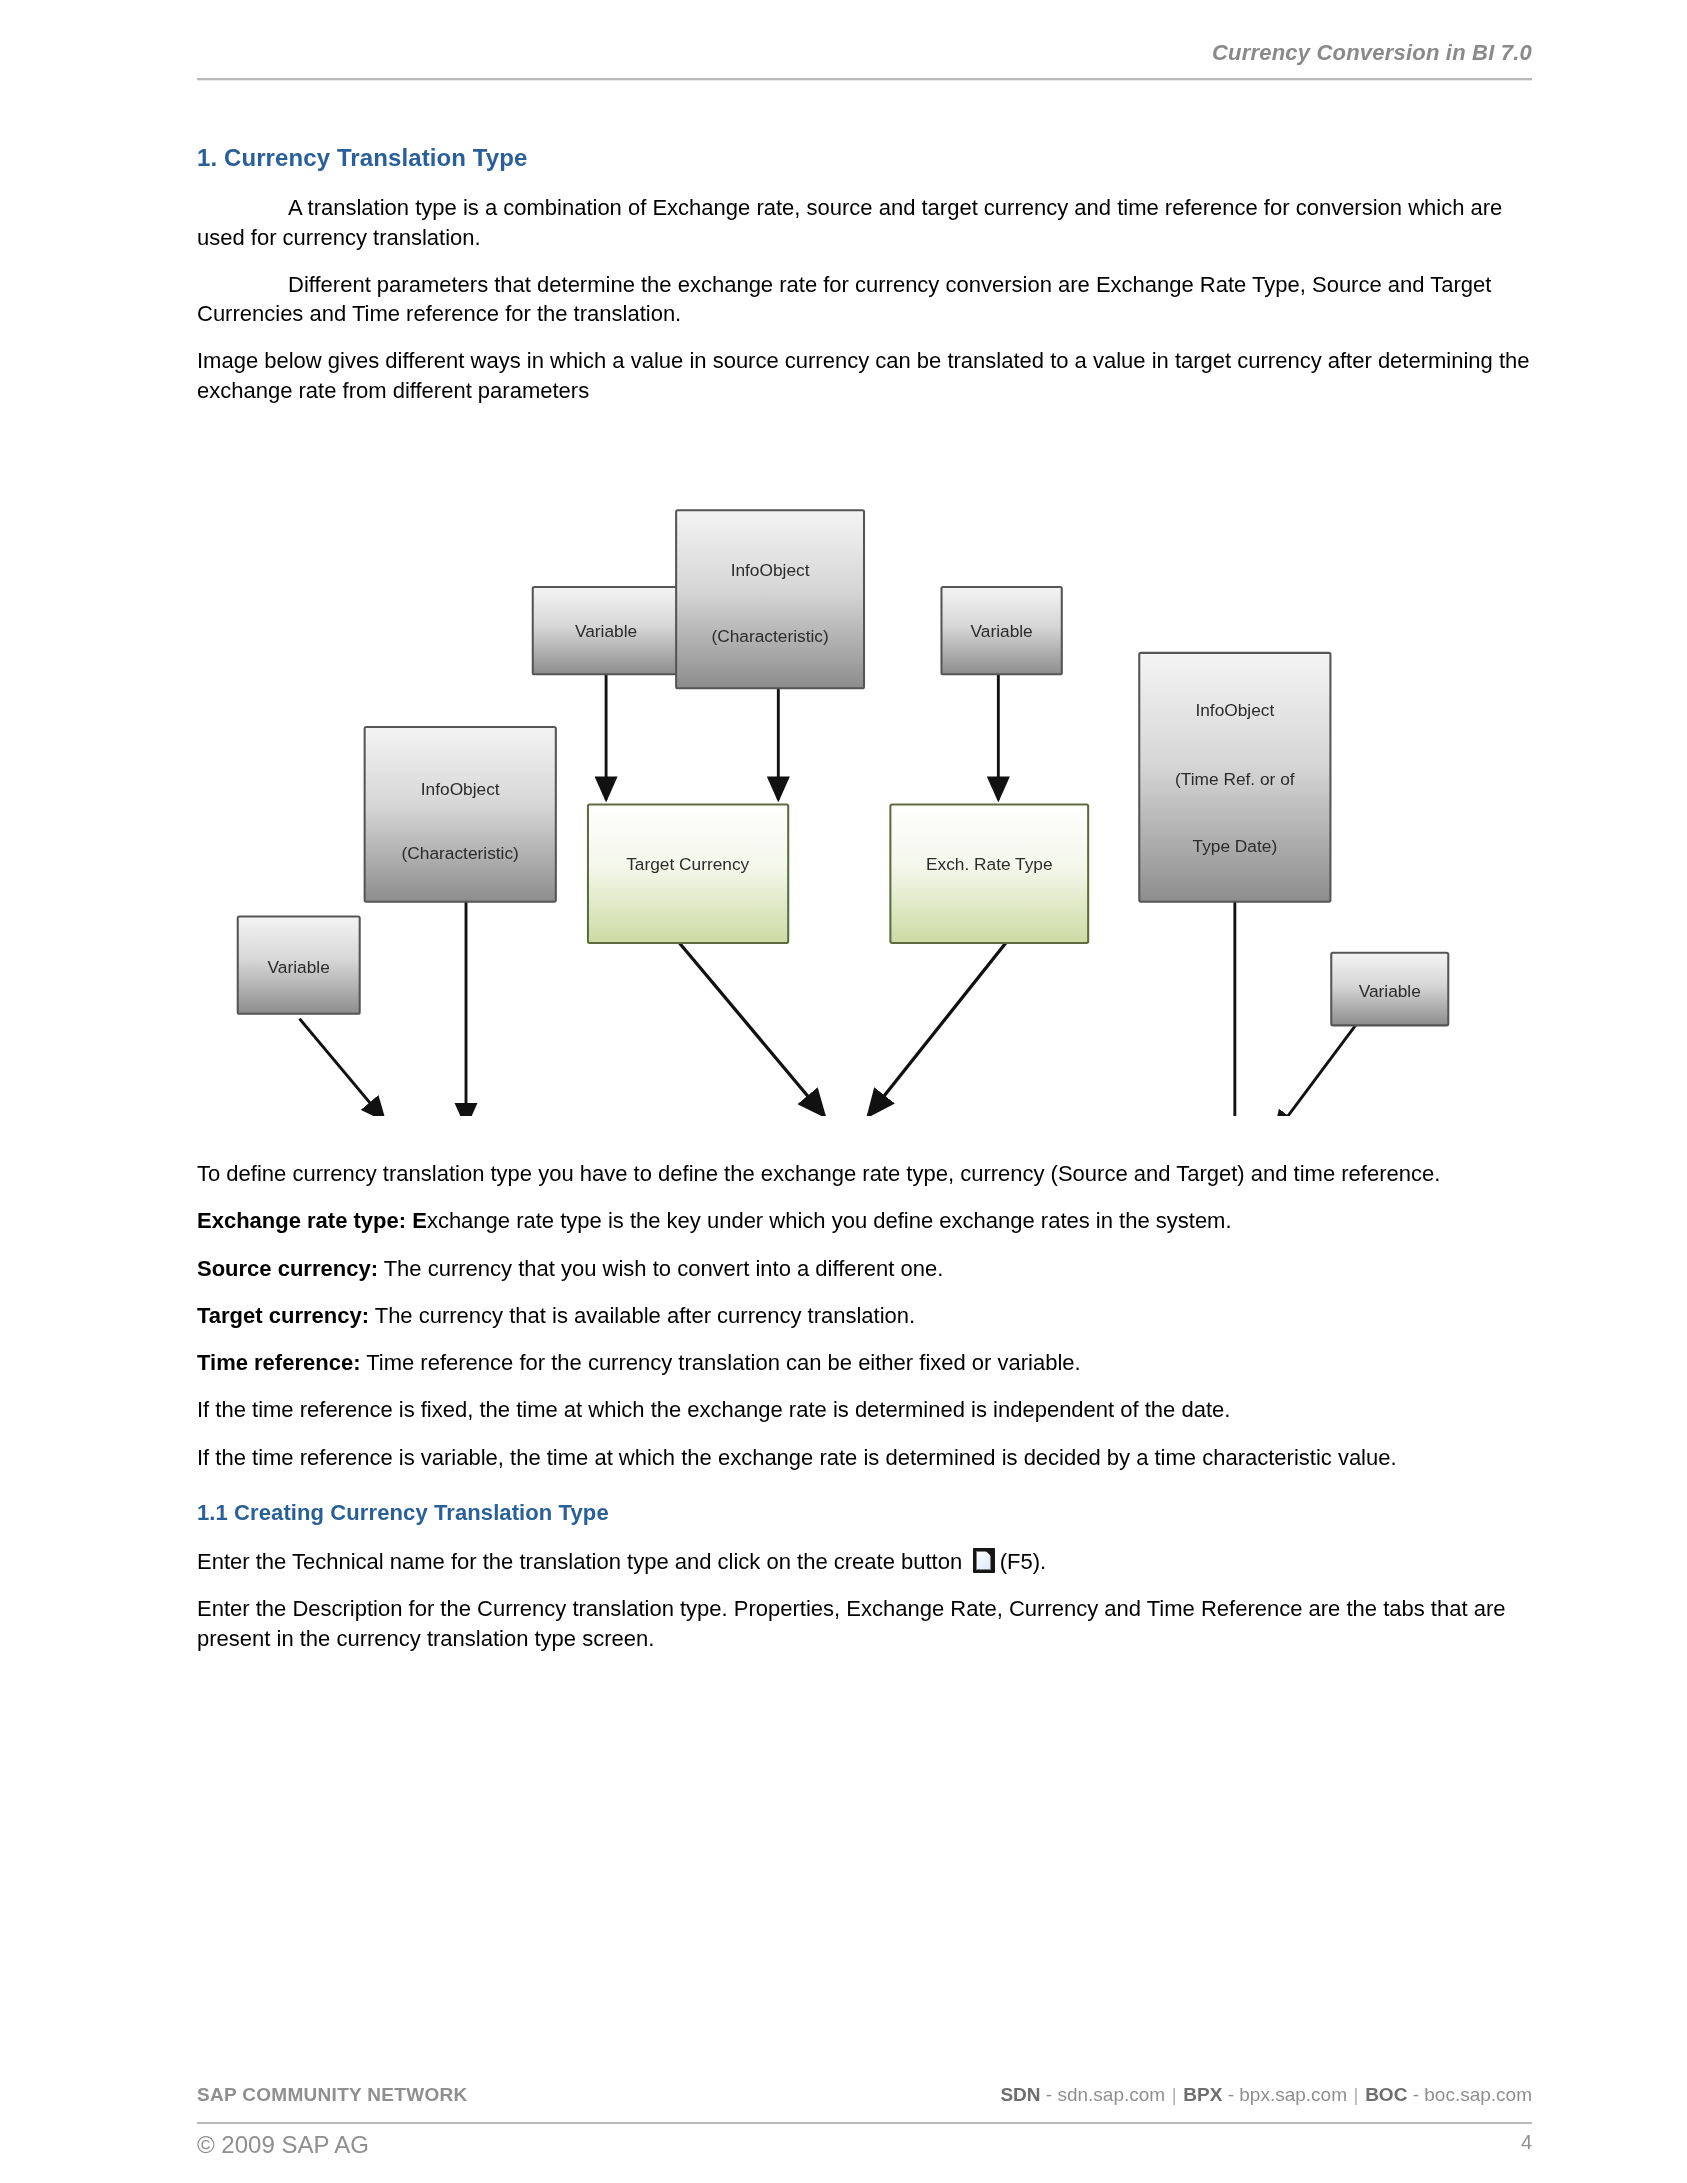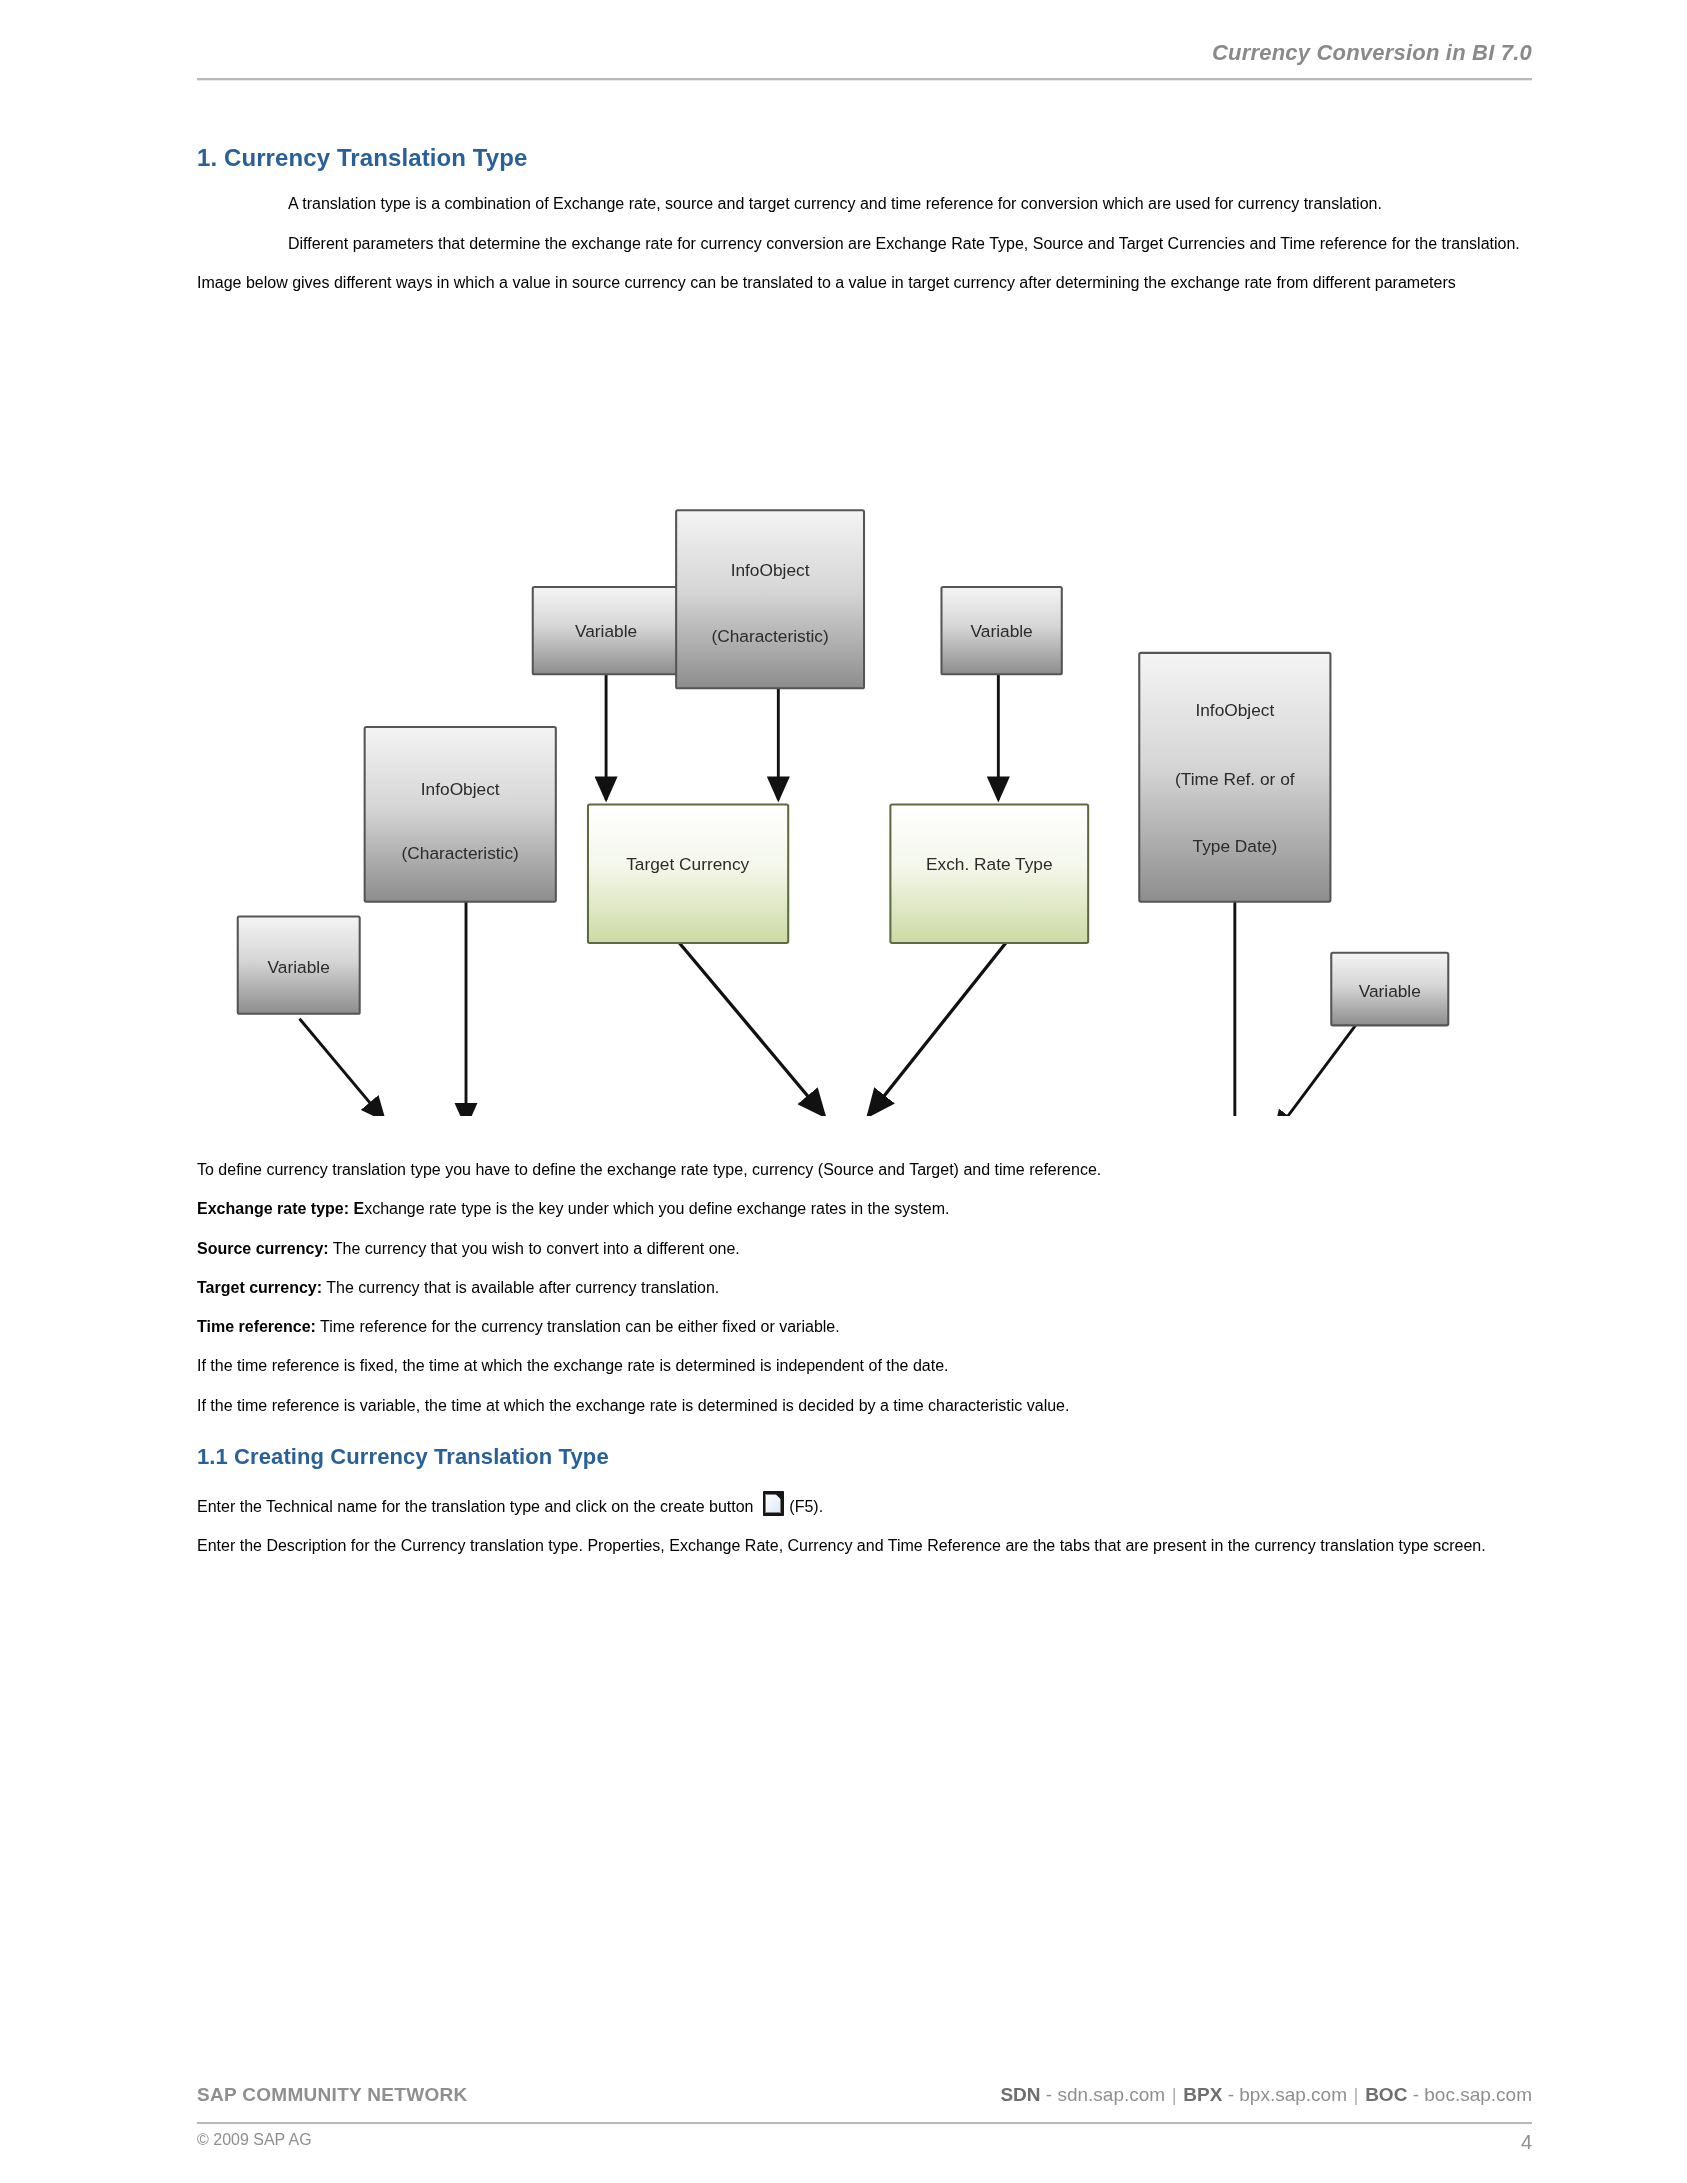--- a/index.html
+++ b/index.html
@@ -69,21 +69,21 @@
   }
   h2.subsection-title {
     font-size: 22px;
     font-weight: bold;
     color: #2a6099;
     margin: 28px 0 21.4px 0;
     letter-spacing: 0.1px;
   }
 
   p.para {
-    font-size: 16px;
+    font-size: 22px;
     line-height: 1.33;
     margin: 0 0 18px 0;
     color: #000;
   }
   p.para.indent-first {
     text-indent: 91px;
   }
   .b { font-weight: bold; }
   .bi { font-weight: bold; font-style: italic; }
 
@@ -171,21 +171,21 @@
   .footer-row2 {
     position: absolute;
     left: 173px;
     top: 2131px;
     width: 1335px;
     height: 33px;
   }
   .footer-copy {
     position: absolute;
     left: 0; top: 0;
-    font-size: 16px;
+    font-size: 24px;
     color: #8f8f8f;
   }
   .footer-page {
     position: absolute;
     right: 0; top: 0;
     font-size: 20px;
     color: #8f8f8f;
   }
 </style>
 </head>

